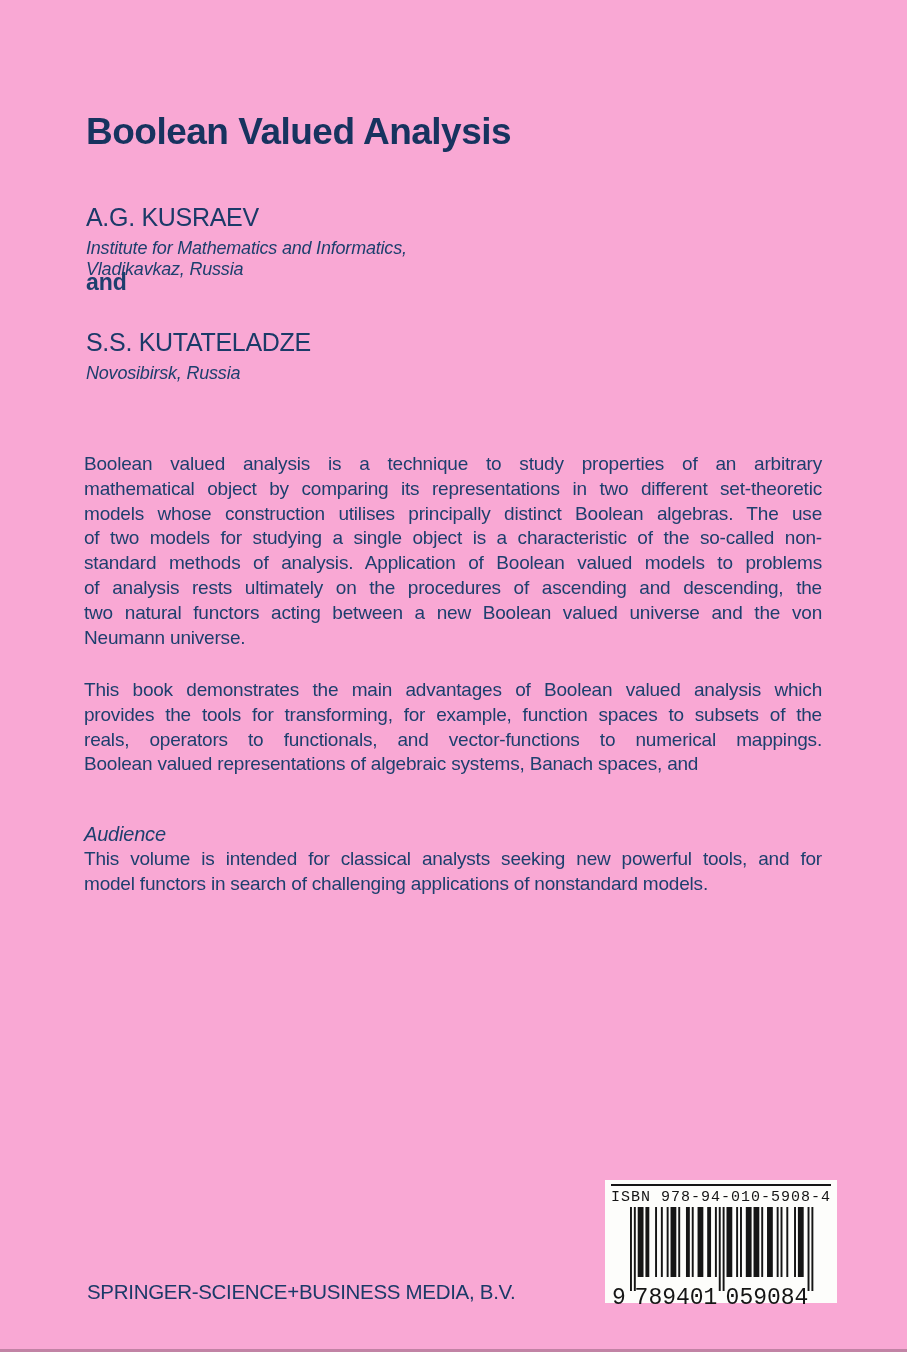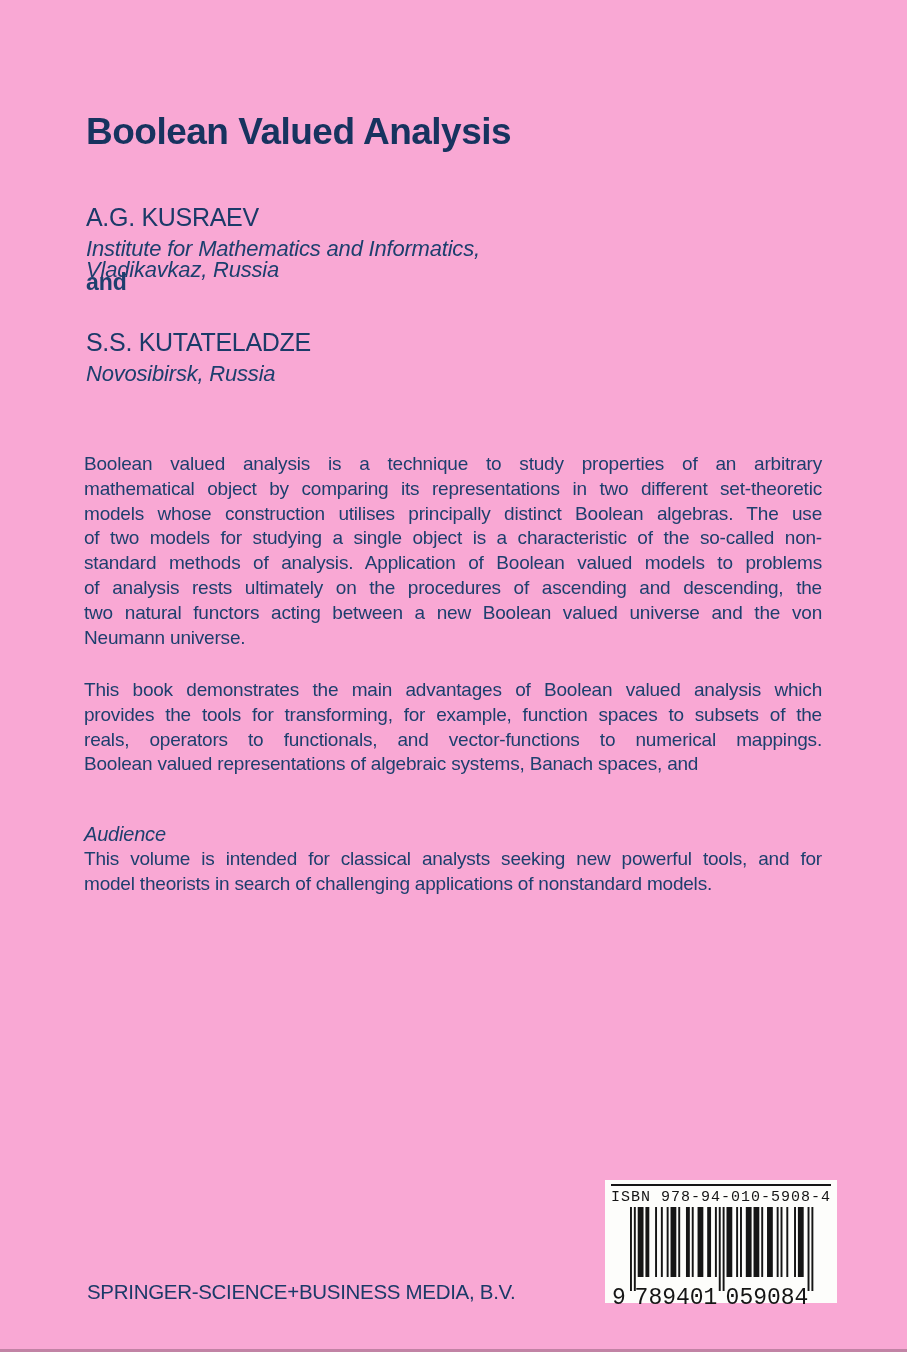--- a/index.html
+++ b/index.html
@@ -12,21 +12,21 @@
   }
   .book-title {
     position:absolute; left:86px; top:111px;
     font-size:37px; font-weight:700; letter-spacing:-0.5px;
     color:#17335f;
   }
   .author-block { position:absolute; left:86px; }
   .author-block.first  { top:183px; }
   .author-block.second { top:308px; }
   .author-name { font-size:25px; letter-spacing:-0.3px; color:#1b3a68;margin-top:20px; }
-  .affiliation { margin-top:6px; font-size:22px; font-style:italic; line-height:21px; letter-spacing:-0.2px; }
+  .affiliation { margin-top:6px; font-size:18px; font-style:italic; line-height:21px; letter-spacing:-0.2px; }
   .connector { position:absolute; left:86px; top:269px; font-size:23px;font-weight:bold; }
   .text-block {
     position:absolute; left:84px; width:738px;
     font-size:19px; line-height:24.8px; letter-spacing:-0.2px;
   }
   .para-1 { top:452px; }
   .para-2 { top:678px; }
   .audience-block { top:822px; }
   .audience-heading { font-size:20px; font-style:italic; line-height:25px; }
   .justified .line { text-align:justify; text-align-last:justify; }
@@ -96,21 +96,21 @@
       <div class="line">This book demonstrates the main advantages of Boolean valued analysis which</div>
       <div class="line">provides the tools for transforming, for example, function spaces to subsets of the</div>
       <div class="line">reals, operators to functionals, and vector-functions to numerical mappings.</div>
       <div class="line">Boolean valued representations of algebraic systems, Banach spaces, and</div>
     </div>
 
   <div class="text-block audience-block">
     <div class="audience-heading">Audience</div>
     <div class="justified">
         <div class="line">This volume is intended for classical analysts seeking new powerful tools, and for</div>
-        <div class="line">model theorists in search of challenging applications of nonstandard models.</div>
+        <div class="line">model functors in search of challenging applications of nonstandard models.</div>
       </div>
   </div>
 
   <div class="publisher">SPRINGER-SCIENCE+BUSINESS MEDIA, B.V.</div>
 
   <div class="isbn-box">
     <div class="isbn-rule"></div>
     <div class="isbn-number">ISBN 978-94-010-5908-4</div>
     <svg class="barcode-svg" width="232" height="100" viewBox="0 0 232 100" xmlns="http://www.w3.org/2000/svg">
       <text x="14" y="97" text-anchor="middle">9</text>

